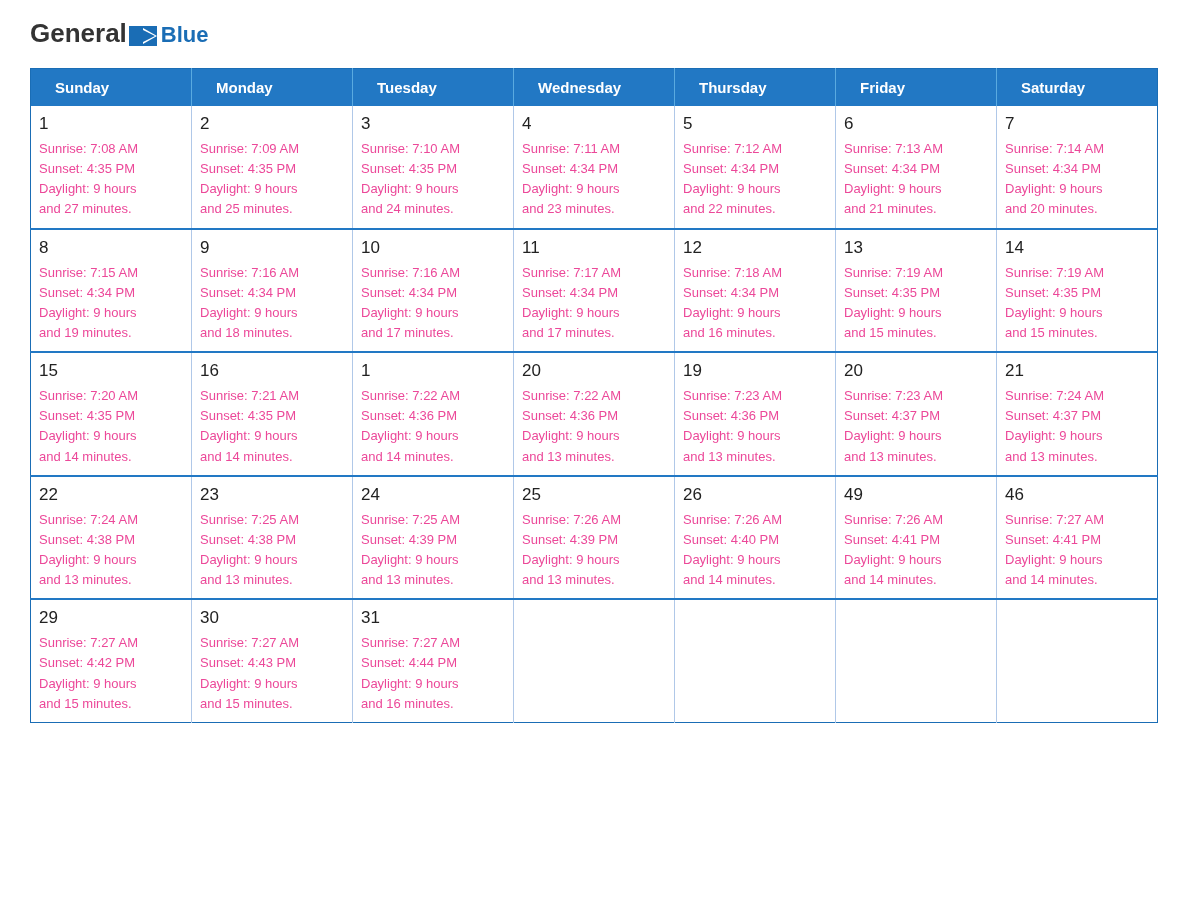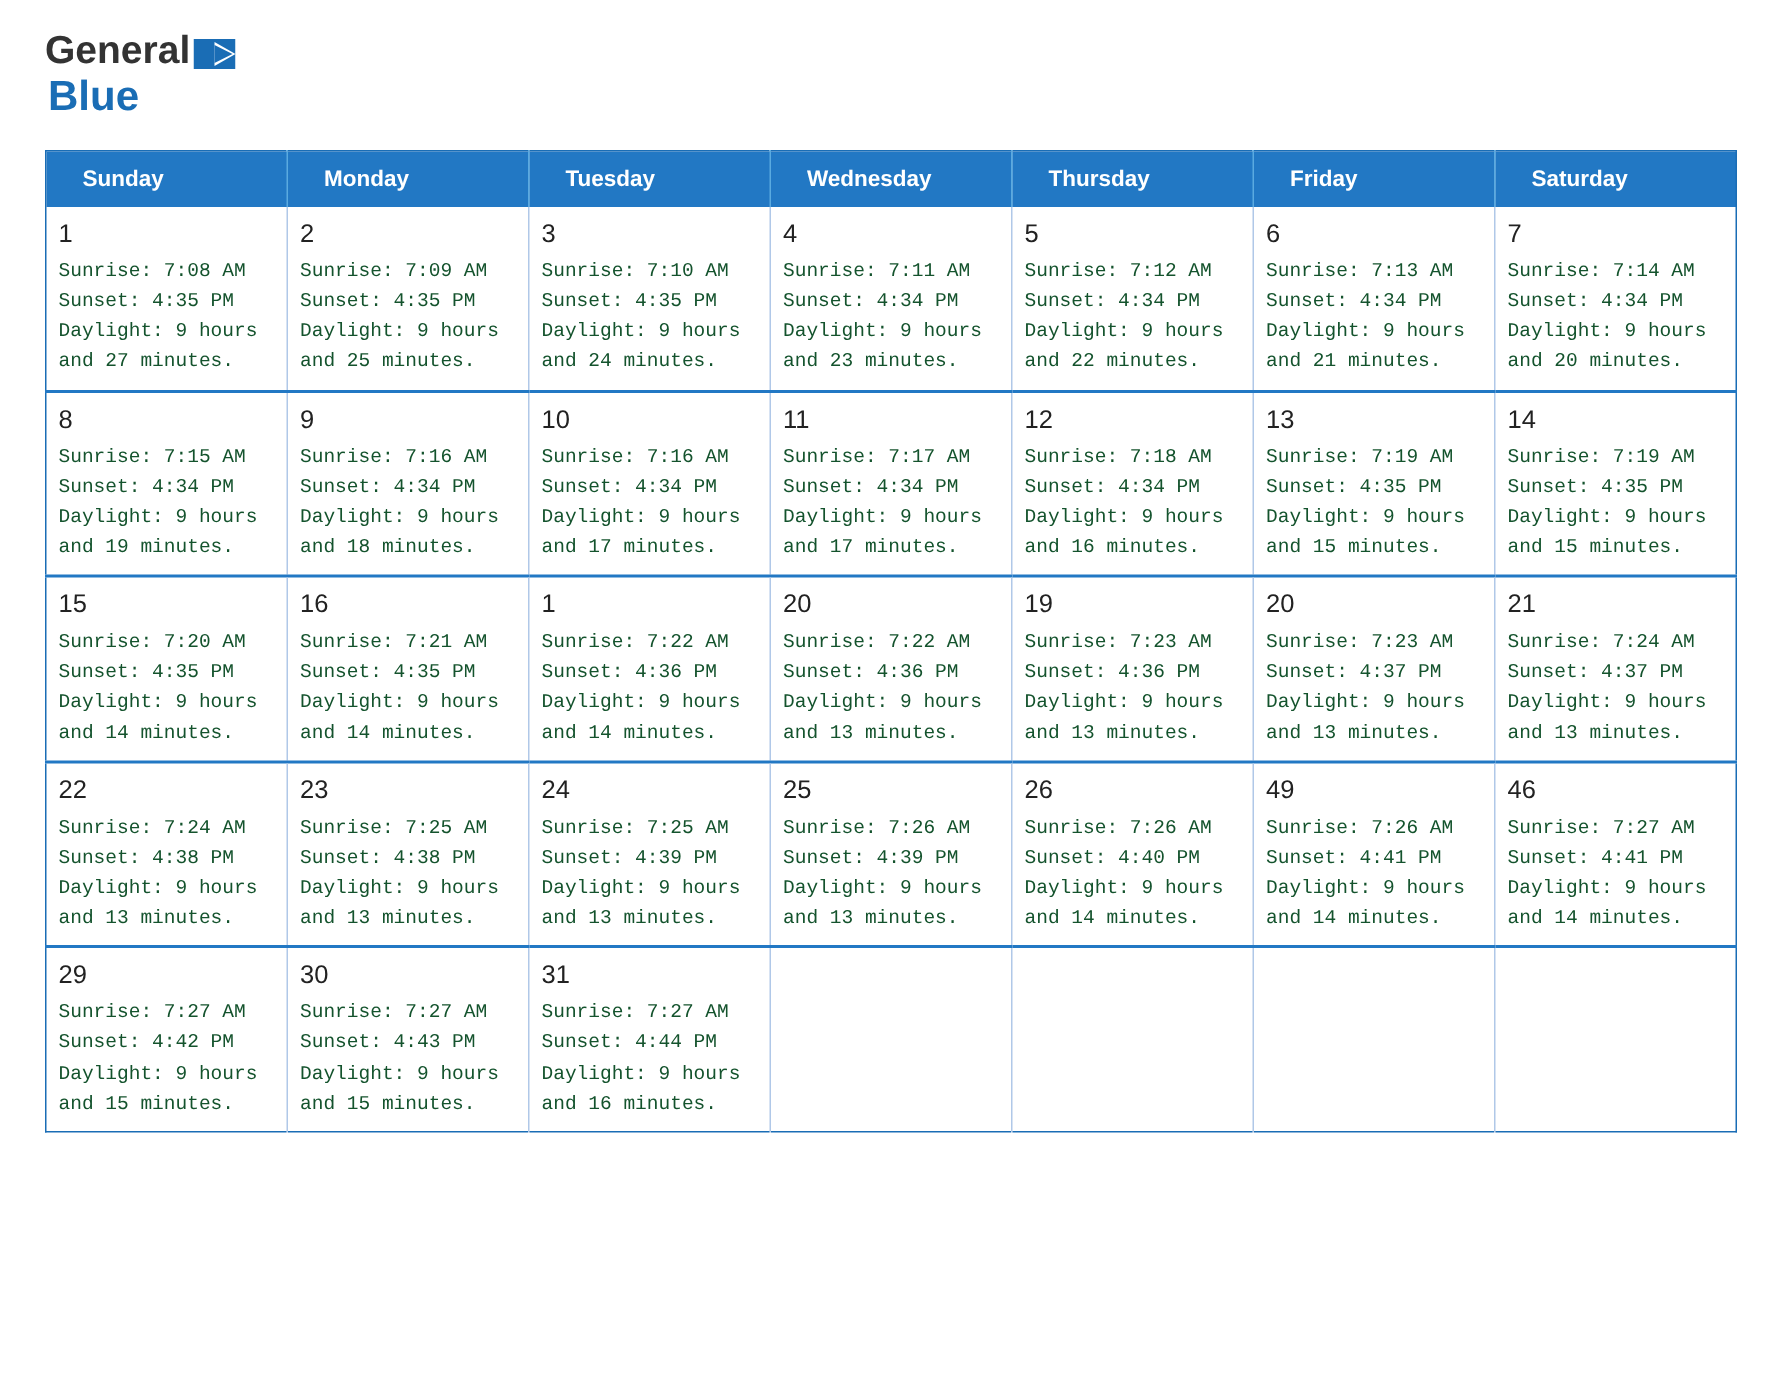--- a/index.html
+++ b/index.html
@@ -11,40 +11,40 @@
       padding: 20px 30px;
     }
     .header {
       display: flex;
       justify-content: space-between;
       align-items: flex-start;
       margin-bottom: 20px;
     }
     .logo {
       display: flex;
-      flex-direction: column;
+      flex-direction: row;
       align-items: flex-start;
     }
     .logo-text {
       display: flex;
       align-items: flex-end;
       font-size: 26px;
       font-weight: bold;
       color: #333;
       line-height: 1;
     }
     .logo-general { color: #333; }
     .logo-flag {
       width: 28px;
       height: 20px;
       margin: 0 2px;
     }
     .logo-blue-sub {
       color: #1a6db5;
-      font-size: 28px;
+      font-size: 22px;
       font-weight: bold;
       margin-top: 2px;
       padding-left: 2px;
     }
     .title-area {
       text-align: right;
     }
     .month-title {
       font-size: 52px;
       font-weight: normal;
@@ -92,23 +92,22 @@
     }
     .day-number {
       font-size: 17px;
       font-weight: normal;
       color: #222;
       margin-bottom: 5px;
       display: block;
     }
     .day-info {
       font-size: 13px;
-      color: #14532d;
+      color: #ec4899;
       line-height: 1.55;
-      font-family: Liberation Mono, monospace;
     }
     .empty-cell {
       background: #fff;
     }
   </style>
 </head>
 <body>
 
 <div class="header">
   <div class="logo">

